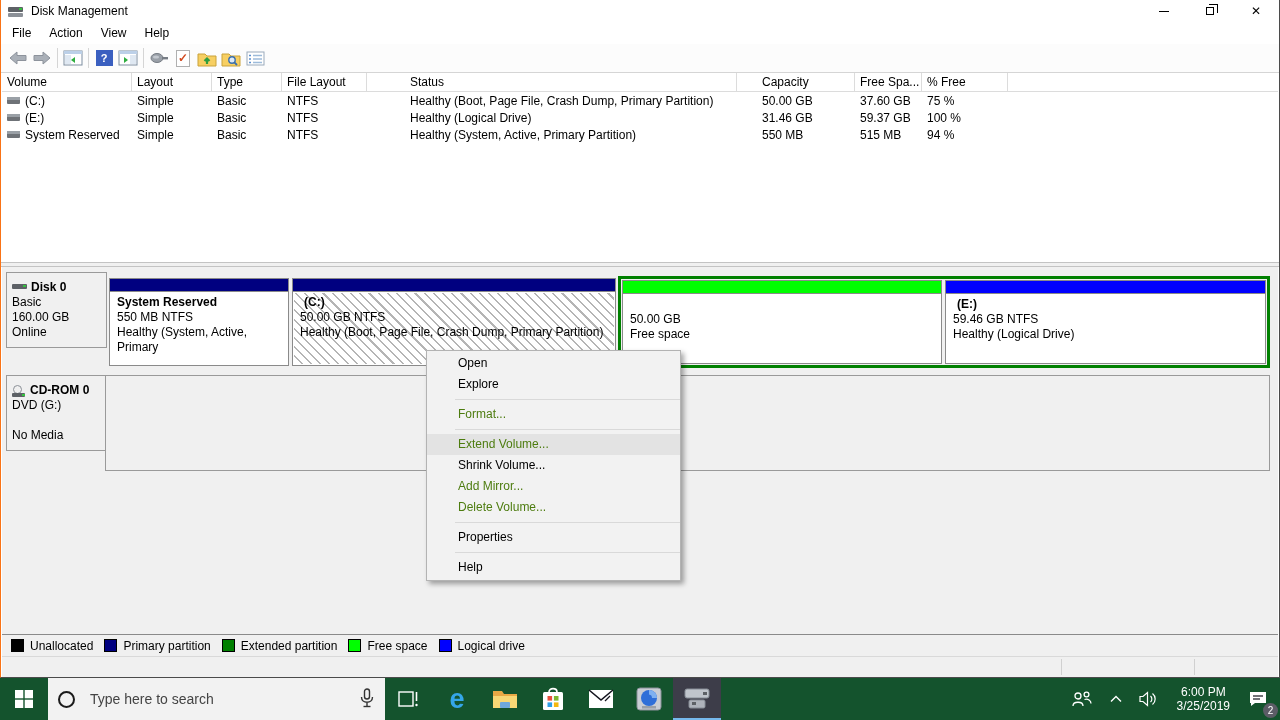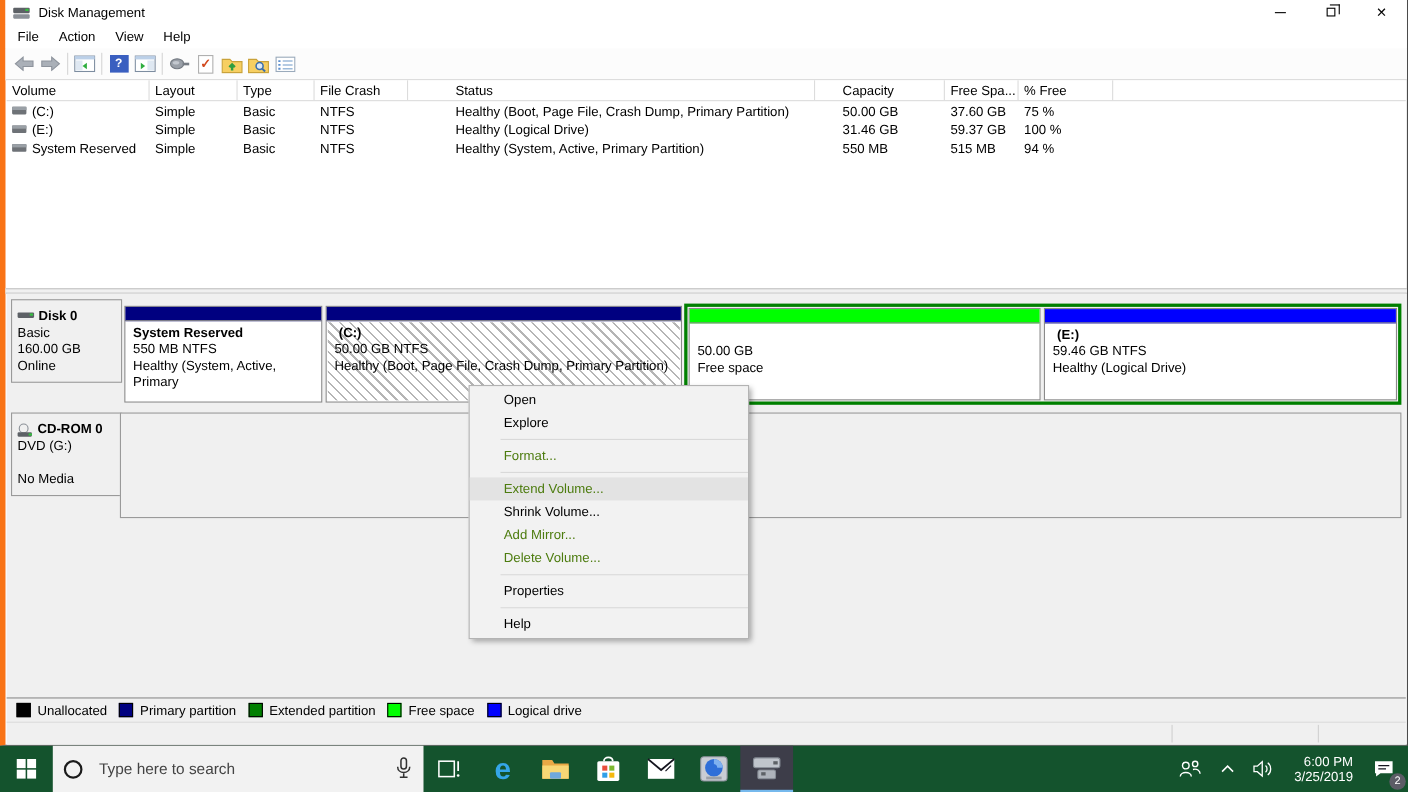--- a/index.html
+++ b/index.html
@@ -5,21 +5,21 @@
   * { box-sizing: border-box; }
   html,body { margin:0; padding:0; }
   body {
     width:1280px; height:720px; position:relative; overflow:hidden;
     font-family:"Liberation Sans", sans-serif; font-size:12px; color:#000;
     background:#fff;
   }
 
   
   .window { position:absolute; left:0; top:0; width:1280px; height:678px;
-    border-left:5px solid #f97316; border-right:1px solid #4b4b4b; border-bottom:1px solid #4b4b4b;
+    border-left:1px solid #f97316; border-right:1px solid #4b4b4b; border-bottom:1px solid #4b4b4b;
     background:#fff; }
   .titlebar { height:22px; display:flex; align-items:center; padding-left:7px; background:#fff; }
   .title-icon { width:16px; height:13px; position:relative; }
   .title-icon .slab { position:absolute; left:0; top:2px; width:15px; height:5px; background:#5d6166; border-radius:1px; }
   .title-icon .slab2 { position:absolute; left:0; top:8px; width:15px; height:4px; background:#8b9097; border-radius:1px; }
   .title-icon .led { position:absolute; right:2px; top:3px; width:3px; height:2px; background:#35c13f; }
   .title-text { margin-left:7px; font-size:12px; }
   .win-controls { margin-left:auto; display:flex; height:22px; }
   .win-btn { width:46px; height:22px; display:flex; align-items:center; justify-content:center; }
   .glyph-min { width:10px; height:1px; background:#000; }
@@ -96,21 +96,21 @@
   .searchbox { width:337px; background:#f2f2f2; display:flex; align-items:center; padding:0 10px; flex:none; }
   .cortana-ring { width:17px; height:17px; border:2.5px solid #1b1b1b; border-radius:50%; flex:none; }
   .search-input { border:none; outline:none; background:transparent; font-family:"Liberation Sans",sans-serif;
     font-size:14px; color:#333; margin-left:13px; flex:1; }
   .search-input::placeholder { color:#444; }
   .tb-app { width:48px; display:flex; align-items:center; justify-content:center; flex:none; }
   .tb-app.active { background:#3d3d49; border-bottom:2px solid #76b9ed; }
   .edge-e { color:#35a6e8; font-size:27px; font-weight:bold; line-height:27px; }
   .tray { margin-left:auto; display:flex; align-items:center; gap:4px; padding-right:6px; }
   .tray-btn { display:flex; align-items:center; justify-content:center; height:42px; padding:0 6px; }
-  .clock { color:#fff; font-size:12px; line-height:14px; text-align:right; padding:0 8px; }
+  .clock { color:#fff; font-size:12px; line-height:14px; text-align:center; padding:0 8px; }
   .ac-wrap { position:relative; }
   .badge { position:absolute; right:-4px; bottom:2px; width:15px; height:15px; border-radius:50%;
     background:#5c5c66; color:#fff; font-size:10px; display:flex; align-items:center; justify-content:center; }
 </style>
 </head>
 <body>
 
 <div class="window">
 
   <div class="titlebar">
@@ -203,21 +203,21 @@
           <path d="M7 4.5 L16 4.5 M7 8 L16 8 M7 11.5 L16 11.5" stroke="#9dbbda" stroke-width="1.4"></path>
         </svg>
     </div>
   </div>
 
   <div class="listview">
     <div class="lv-header">
       <div class="lv-h w-vol">Volume</div>
       <div class="lv-h w-lay">Layout</div>
       <div class="lv-h w-typ">Type</div>
-      <div class="lv-h w-fs">File Crash</div>
+      <div class="lv-h w-fs">File Layout</div>
       <div class="lv-h w-st">Status</div>
       <div class="lv-h w-cap">Capacity</div>
       <div class="lv-h w-free">Free Spa...</div>
       <div class="lv-h w-pct">% Free</div>
       <div class="lv-h w-rest" style="border-right:none;"></div>
     </div>
 
     <div class="lv-row">
       <div class="lv-c w-vol vol-cell">
           <span class="drv-ico"></span>

